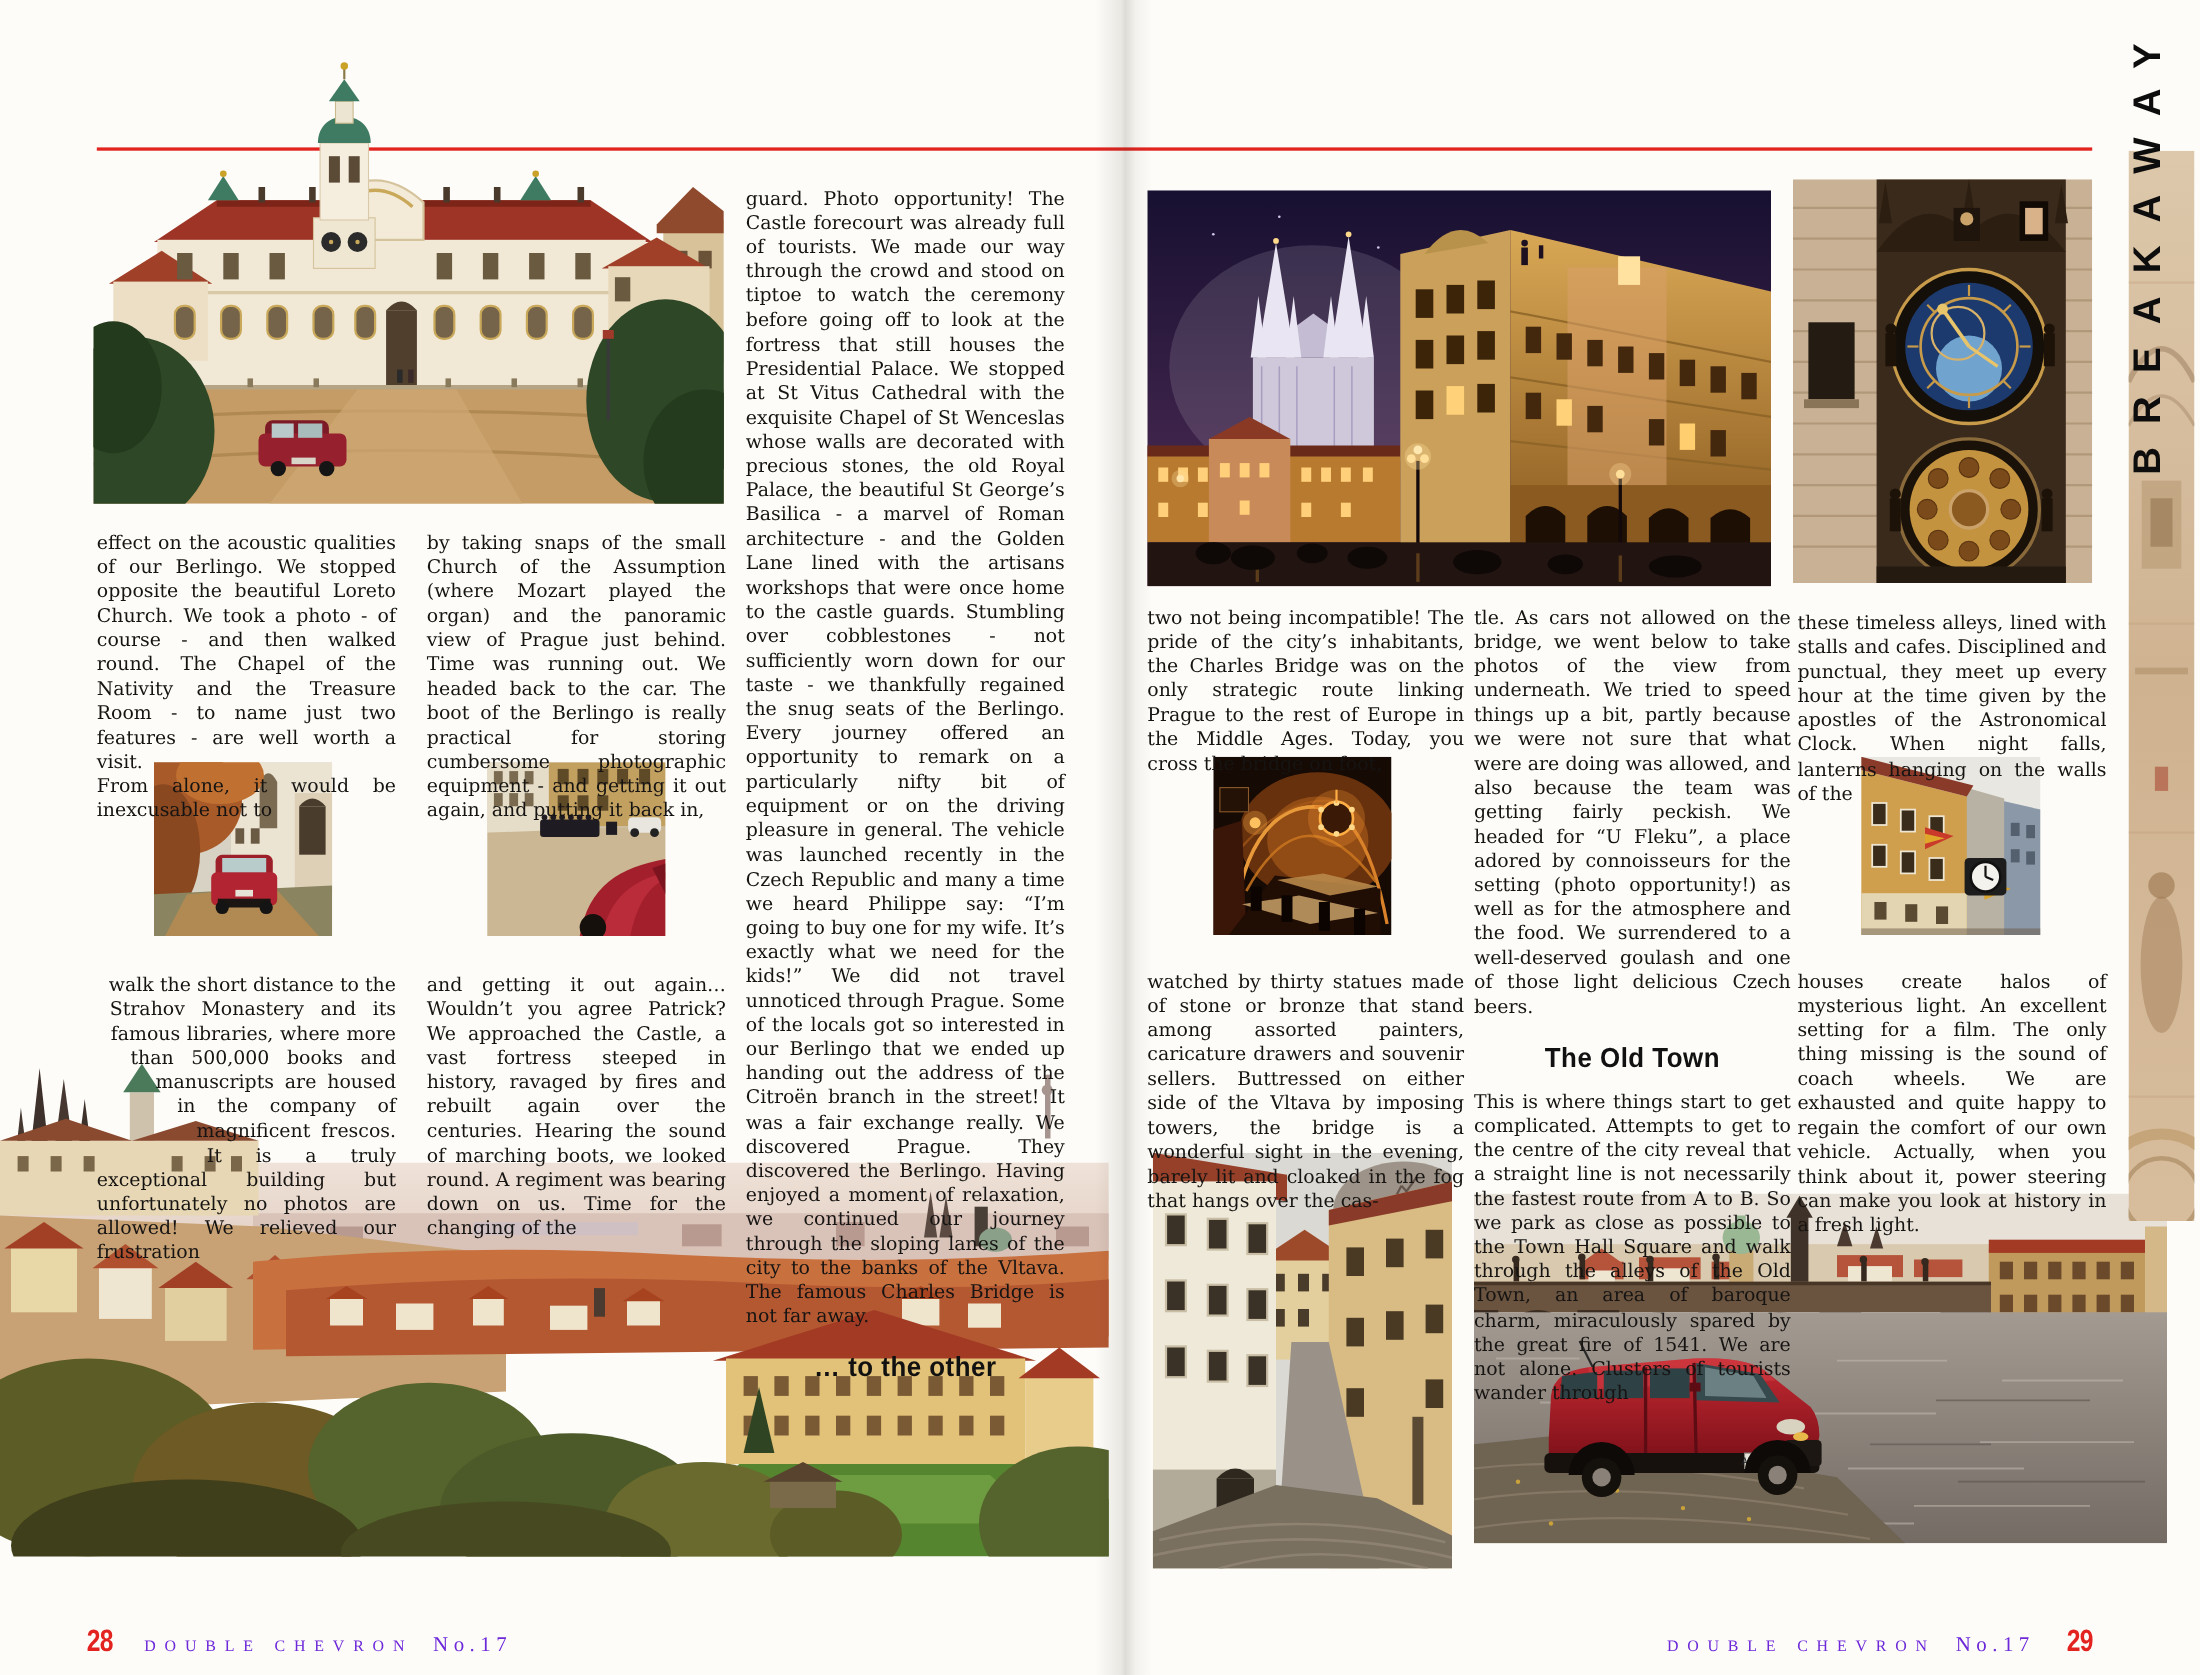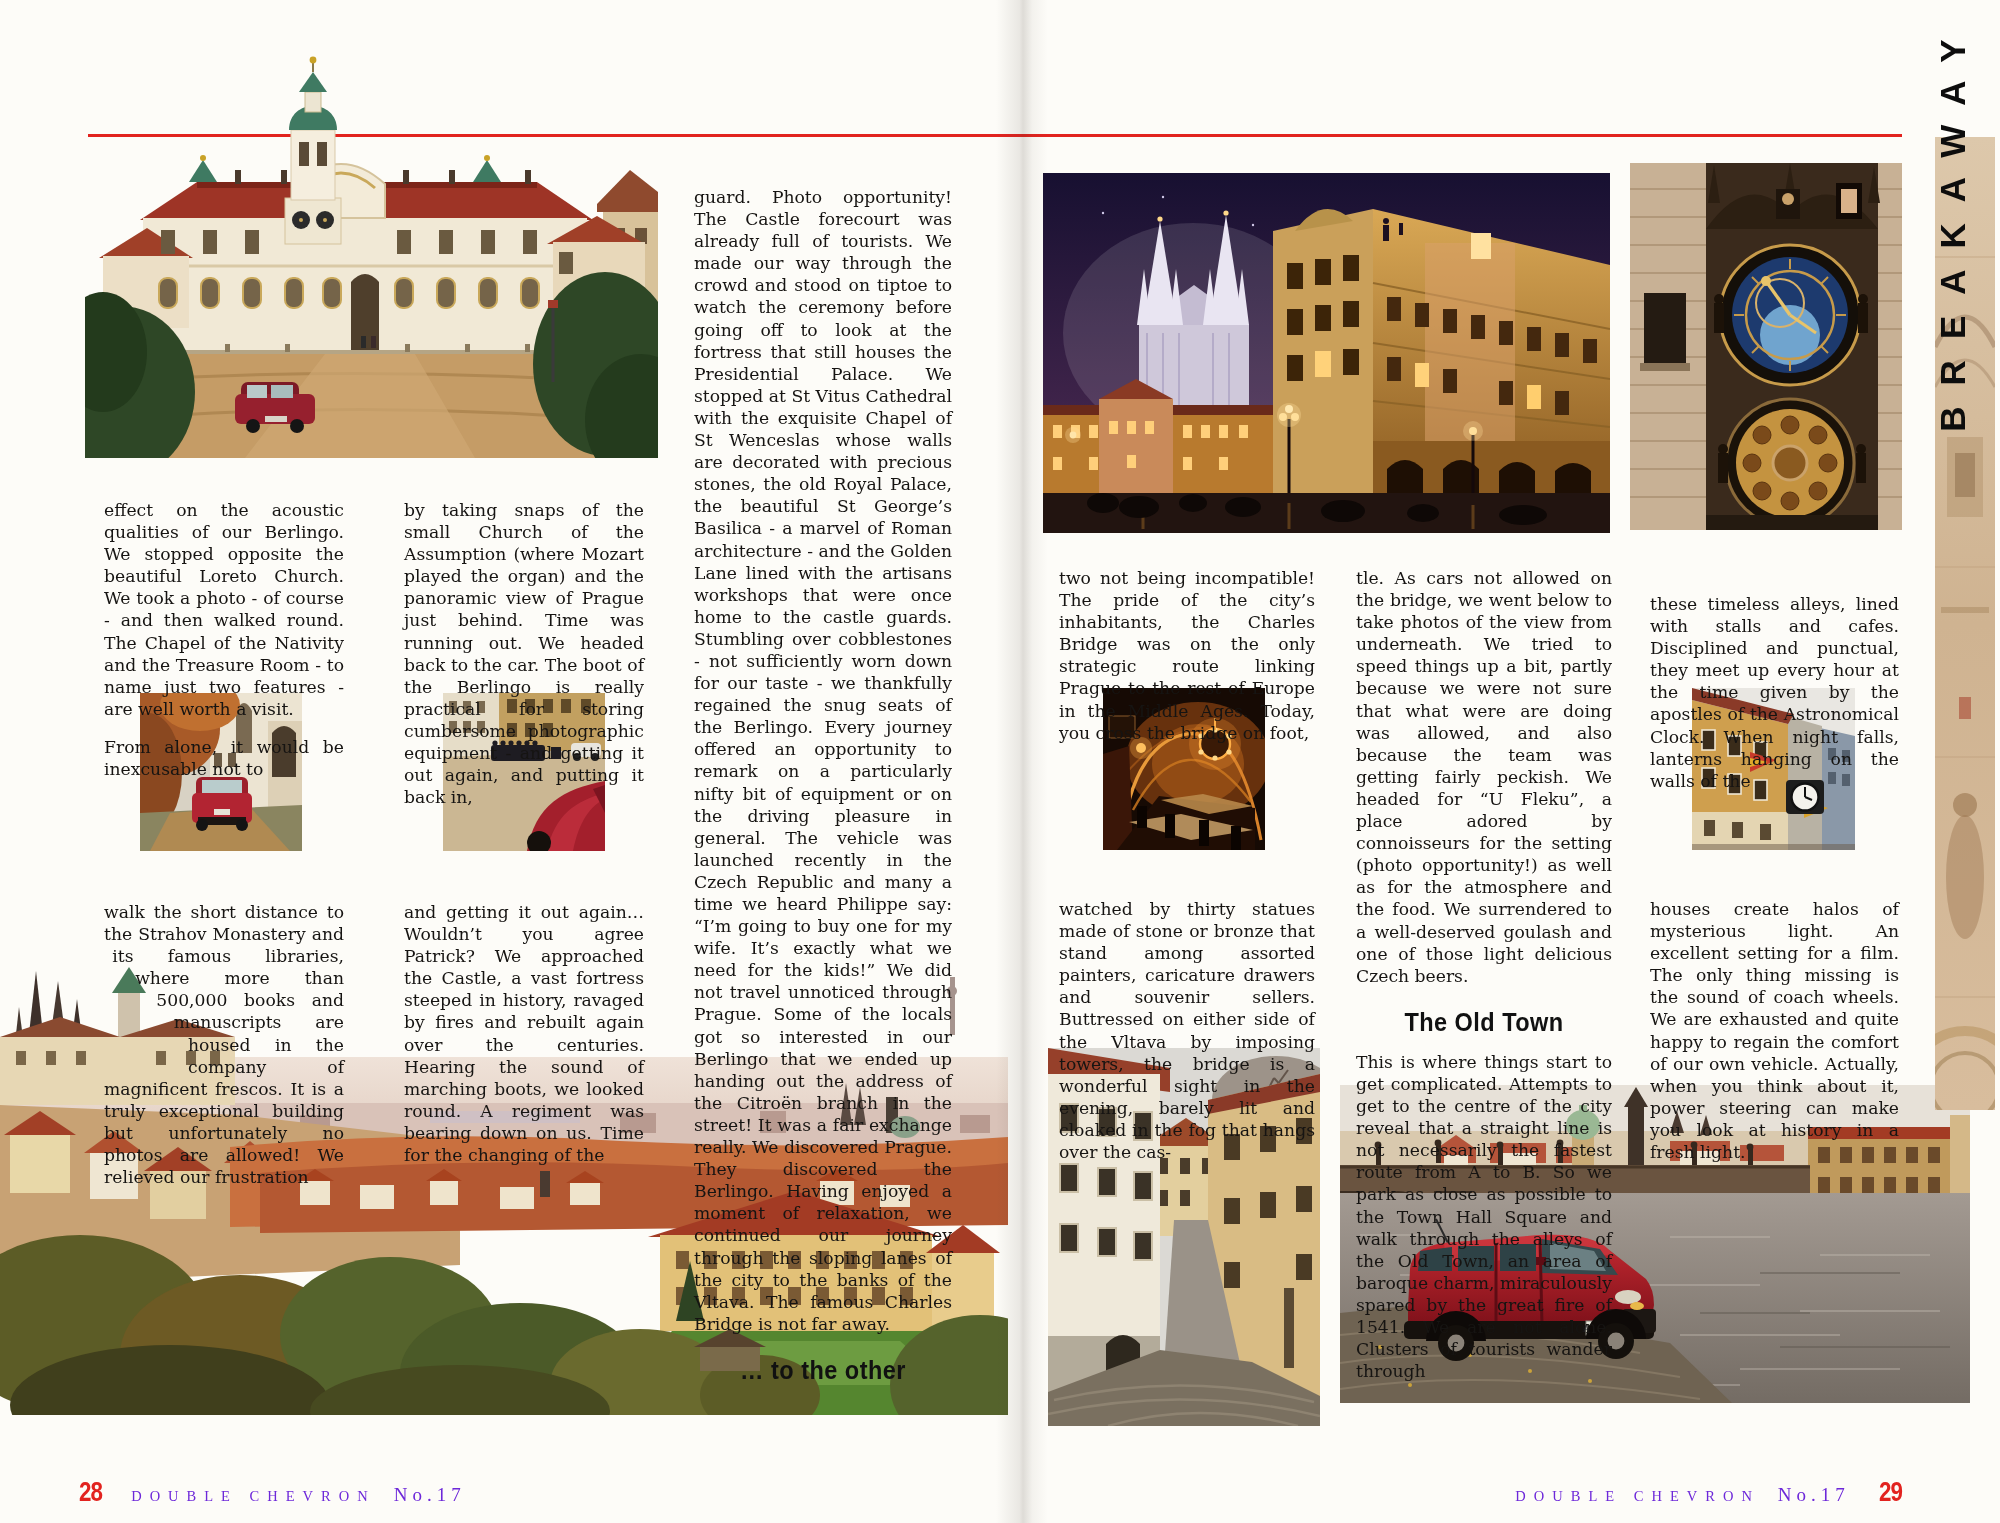--- a/index.html
+++ b/index.html
@@ -2,21 +2,21 @@
 <html><head>
 <meta charset="utf-8">
 <style>
   html,body{margin:0;padding:0;background:#e9e6df;}
   .spread{position:relative;width:2000px;height:1523px;background:#fdfcf8;overflow:hidden;
           font-family:"DejaVu Serif",serif;color:#161412;}
   .red-rule{position:absolute;left:88px;top:134px;width:1814px;height:3px;background:#e2231f;z-index:1;}
   .photo{position:absolute;z-index:2;}
   .photo svg{display:block;}
   .col{position:absolute;z-index:3;text-align:justify;font-size:17.2px;line-height:22.1px;}
-  .col p{margin:16px;}
+  .col p{margin:0;}
   .col p + p{margin-top:0px;}
   .kicker{font-family:"Liberation Sans",sans-serif;font-weight:700;font-size:25px;
           text-align:center;margin:24px 0 18px 0;transform:scaleX(.94);letter-spacing:.5px;color:#111;}
   .castle-float{float:left;width:104px;height:176px;margin-left:-4px;
                 shape-outside:polygon(0% 0%,4% 0%,7% 42%,58% 70%,100% 100%,0% 100%);shape-margin:6px;}
   .gutter{position:absolute;left:996px;top:0;width:52px;height:1523px;z-index:6;pointer-events:none;
           background:linear-gradient(to right,rgba(60,50,40,0) 0%,rgba(60,50,40,.10) 45%,rgba(60,50,40,.16) 52%,rgba(60,50,40,.05) 70%,rgba(60,50,40,0) 100%);}
   .footer{position:absolute;top:1476px;z-index:4;display:flex;align-items:baseline;gap:26px;}
   .page-num{font-family:"Liberation Sans",sans-serif;font-weight:700;font-size:28px;color:#e2231f;
             transform:scaleX(.8);letter-spacing:-1px;}
@@ -918,21 +918,21 @@
   <div class="col" style="left:1043px;top:551px;width:288px;">
     <p>two not being incompatible! The pride of the city’s inhabitants, the Charles Bridge was on the only strategic route linking Prague to the rest of Europe in the Middle Ages. Today, you cross the bridge on foot,</p>
   </div>
 
   <div class="col" style="left:1340px;top:551px;width:288px;">
     <p>tle. As cars not allowed on the bridge, we went below to take photos of the view from underneath. We tried to speed things up a bit, partly because we were not sure that what were are doing was allowed, and also because the team was getting fairly peckish. We headed for “U Fleku”, a place adored by connoisseurs for the setting (photo opportunity!) as well as for the atmosphere and the food. We surrendered to a well-deserved goulash and one of those light delicious Czech beers.</p>
     <h3 class="kicker">The Old Town</h3>
     <p>This is where things start to get complicated. Attempts to get to the centre of the city reveal that a straight line is not necessarily the fastest route from A to B. So we park as close as possible to the Town Hall Square and walk through the alleys of the Old Town, an area of baroque charm, miraculously spared by the great fire of 1541. We are not alone. Clusters of tourists wander through</p>
   </div>
 
-  <div class="col" style="left:1634px;top:577px;width:281px;">
+  <div class="col" style="left:1634px;top:556px;width:281px;">
     <p>these timeless alleys, lined with stalls and cafes. Disciplined and punctual, they meet up every hour at the time given by the apostles of the Astronomical Clock. When night falls, lanterns hanging on the walls of the</p>
   </div>
 
   <div class="col" style="left:1043px;top:882px;width:288px;">
     <p>watched by thirty statues made of stone or bronze that stand among assorted painters, caricature drawers and souvenir sellers. Buttressed on either side of the Vltava by imposing towers, the bridge is a wonderful sight in the evening, barely lit and cloaked in the fog that hangs over the cas-</p>
   </div>
 
   <div class="col" style="left:1634px;top:882px;width:281px;">
     <p>houses create halos of mysterious light. An excellent setting for a film. The only thing missing is the sound of coach wheels. We are exhausted and quite happy to regain the comfort of our own vehicle. Actually, when you think about it, power steering can make you look at history in a fresh light.</p>
   </div>

